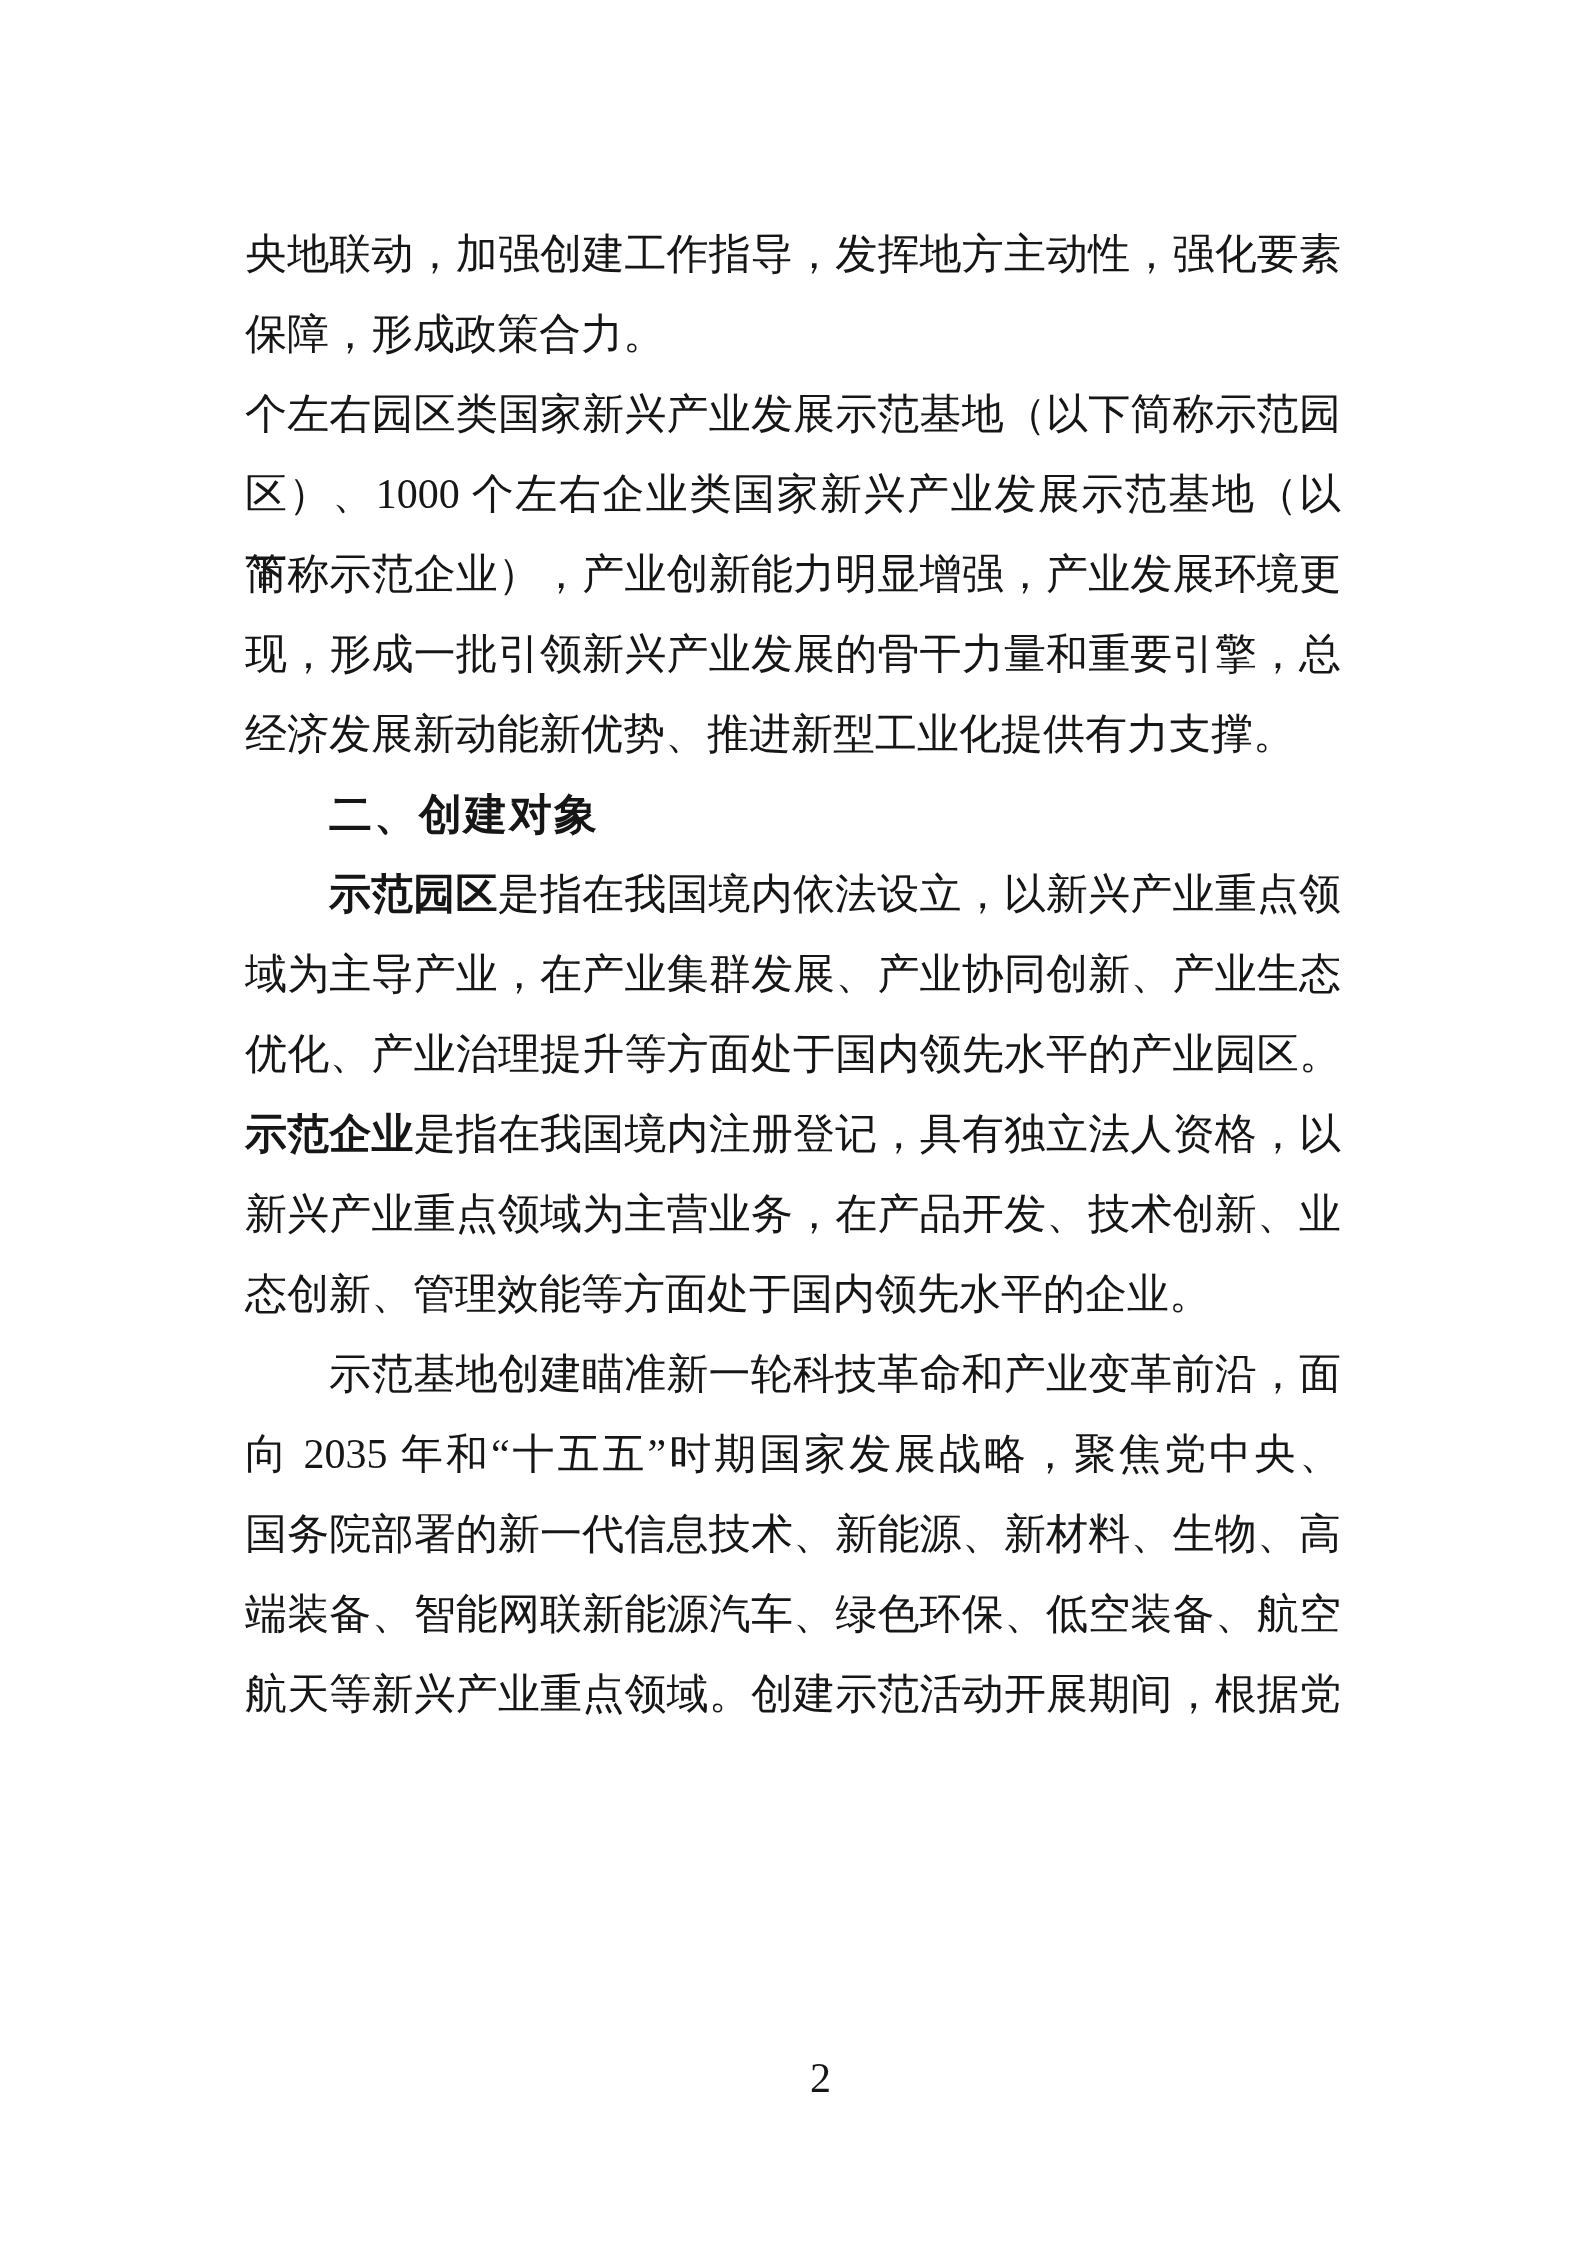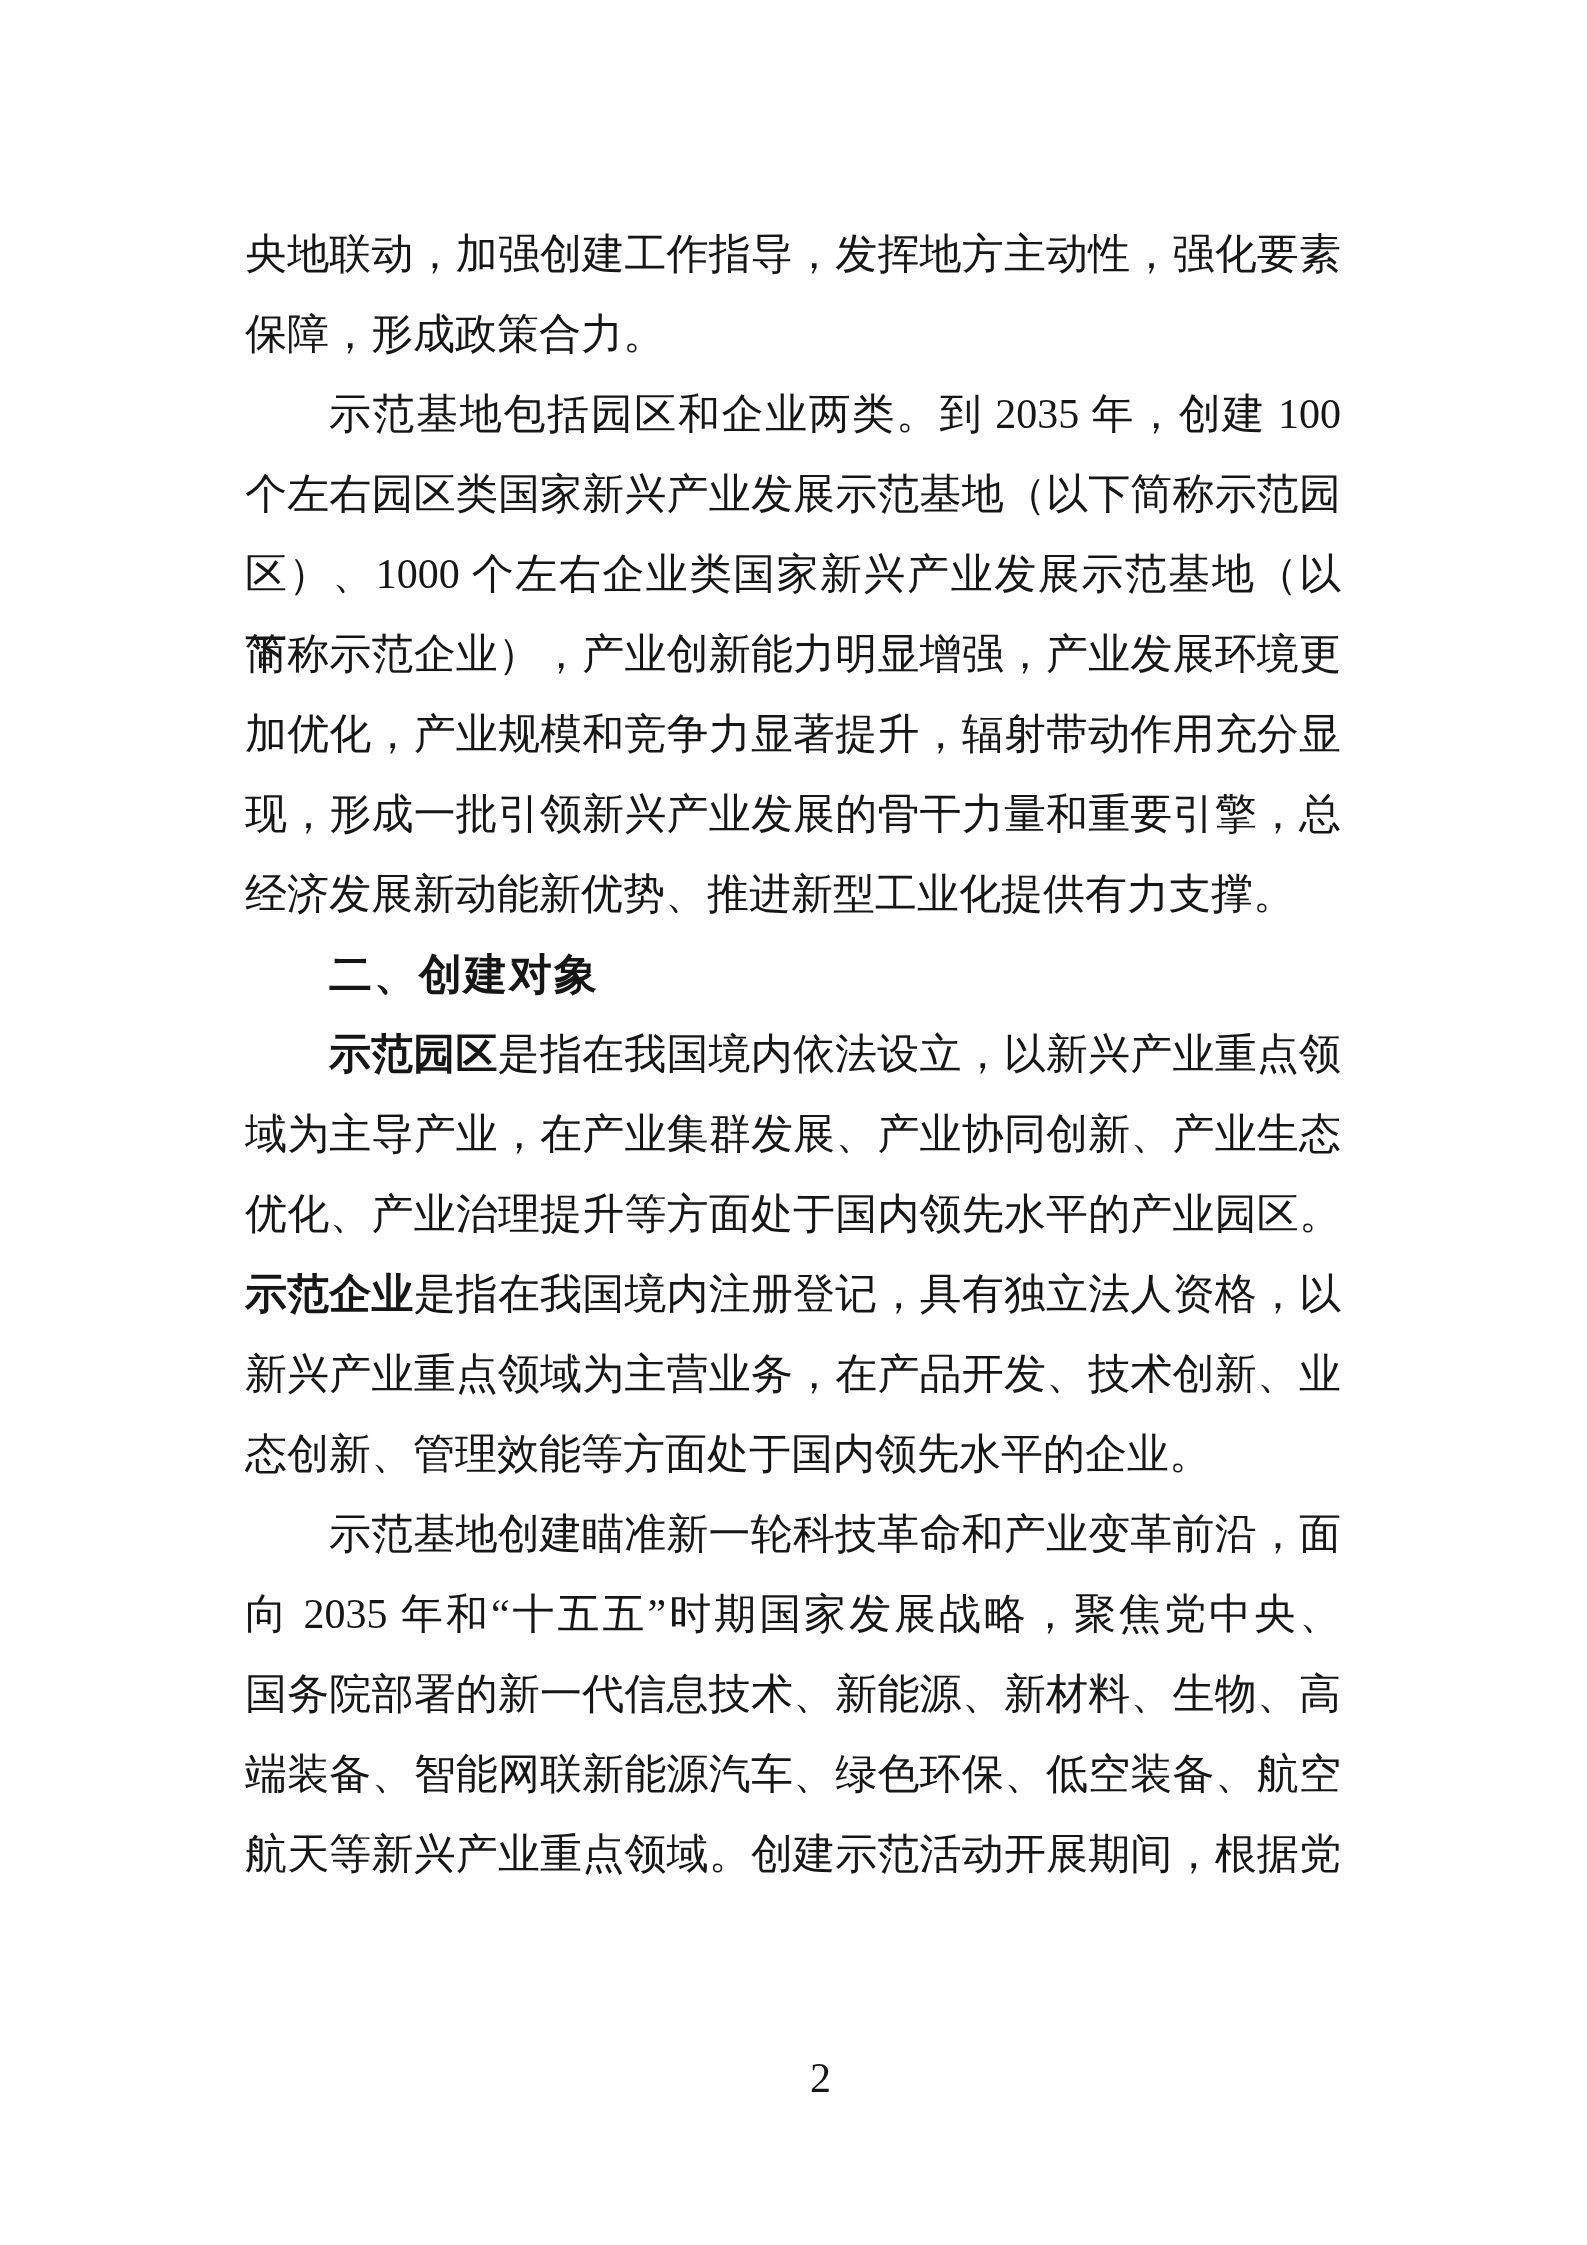--- a/index.html
+++ b/index.html
@@ -62,25 +62,23 @@
     color: #161616;
   }
 </style>
 </head>
 <body>
 
 <div class="page">
   <div class="textblock">
     <div class="line">央地联动，加强创建工作指导，发挥地方主动性，强化要素</div>
     <div class="line end">保障，形成政策合力。</div>
-    <div class="line ind">示范基地包括园区和企业两类。到 2035 年，创建 100</div>
     <div class="line">个左右园区类国家新兴产业发展示范基地（以下简称示范园</div>
     <div class="line">区）、1000 个左右企业类国家新兴产业发展示范基地（以下</div>
     <div class="line">简称示范企业），产业创新能力明显增强，产业发展环境更</div>
-    <div class="line">加优化，产业规模和竞争力显著提升，辐射带动作用充分显</div>
     <div class="line">现，形成一批引领新兴产业发展的骨干力量和重要引擎，总</div>
     <div class="line end">经济发展新动能新优势、推进新型工业化提供有力支撑。</div>
     <div class="line ind heading">二、创建对象</div>
     <div class="line ind"><span class="term">示范园区</span><span>是指在我国境内依法设立，以新兴产业重点领</span></div>
     <div class="line">域为主导产业，在产业集群发展、产业协同创新、产业生态</div>
     <div class="line">优化、产业治理提升等方面处于国内领先水平的产业园区。</div>
     <div class="line"><span class="term">示范企业</span><span>是指在我国境内注册登记，具有独立法人资格，以</span></div>
     <div class="line">新兴产业重点领域为主营业务，在产品开发、技术创新、业</div>
     <div class="line end">态创新、管理效能等方面处于国内领先水平的企业。</div>
     <div class="line ind">示范基地创建瞄准新一轮科技革命和产业变革前沿，面</div>

